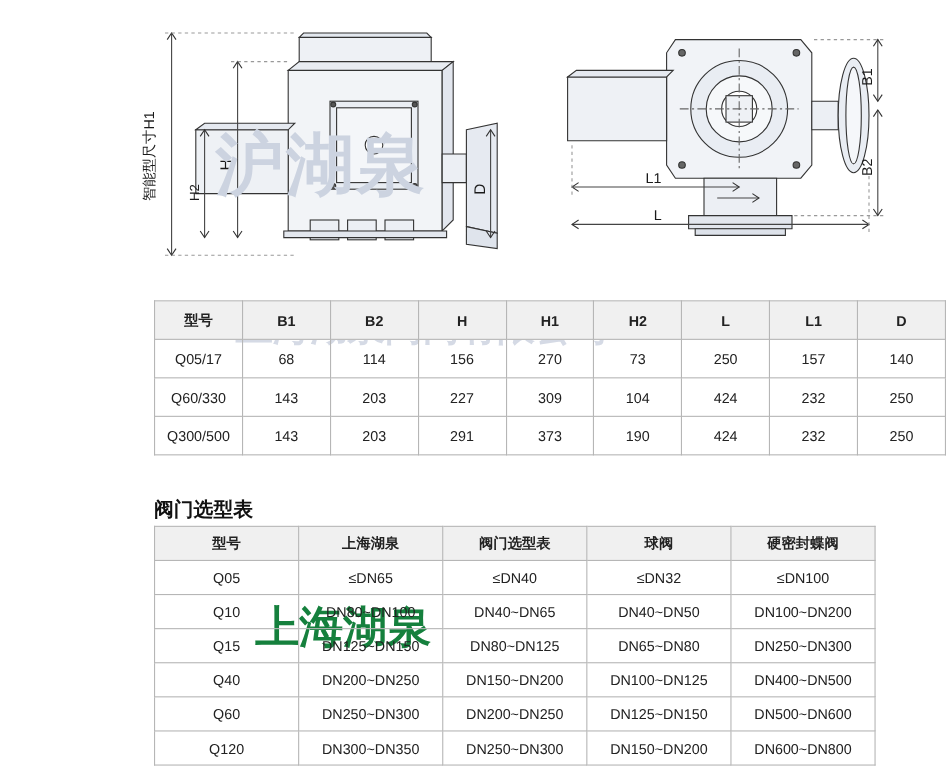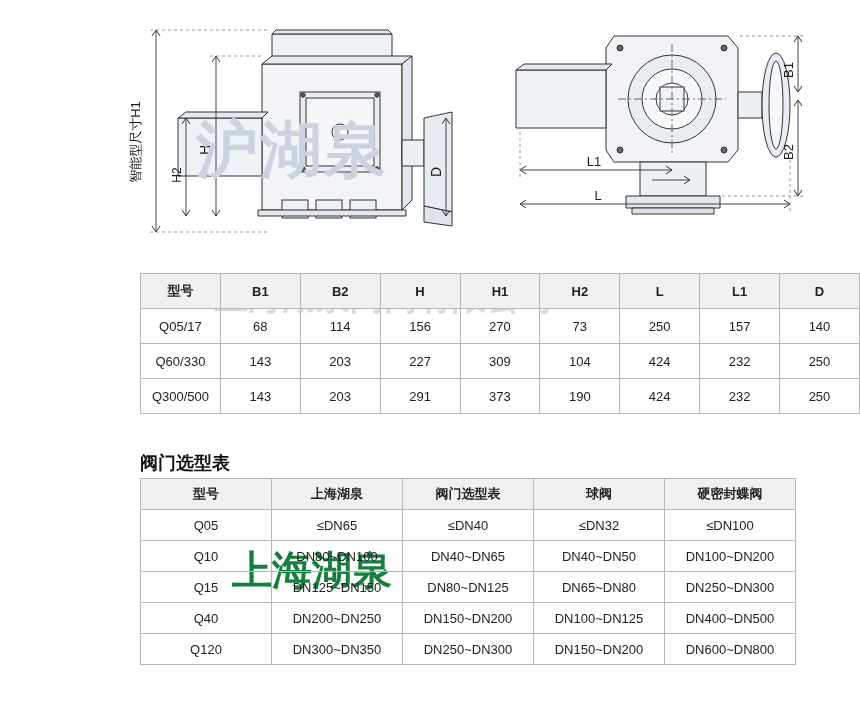--- a/index.html
+++ b/index.html
@@ -304,20 +304,27 @@
         <td>DN250~DN300</td>
       </tr>
       <tr>
         <td class="model">Q40</td>
         <td>DN200~DN250</td>
         <td>DN150~DN200</td>
         <td>DN100~DN125</td>
         <td>DN400~DN500</td>
       </tr>
       <tr>
+        <td class="model">Q60</td>
+        <td>DN250~DN300</td>
+        <td>DN200~DN250</td>
+        <td>DN125~DN150</td>
+        <td>DN500~DN600</td>
+      </tr>
+      <tr>
         <td class="model">Q120</td>
         <td>DN300~DN350</td>
         <td>DN250~DN300</td>
         <td>DN150~DN200</td>
         <td>DN600~DN800</td>
       </tr>
 
     </tbody>
   </table>
 </div>

